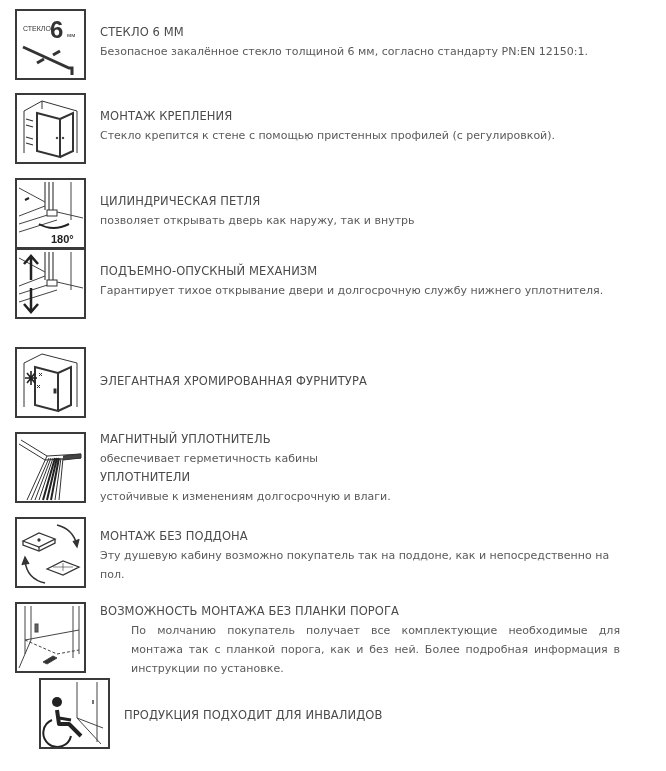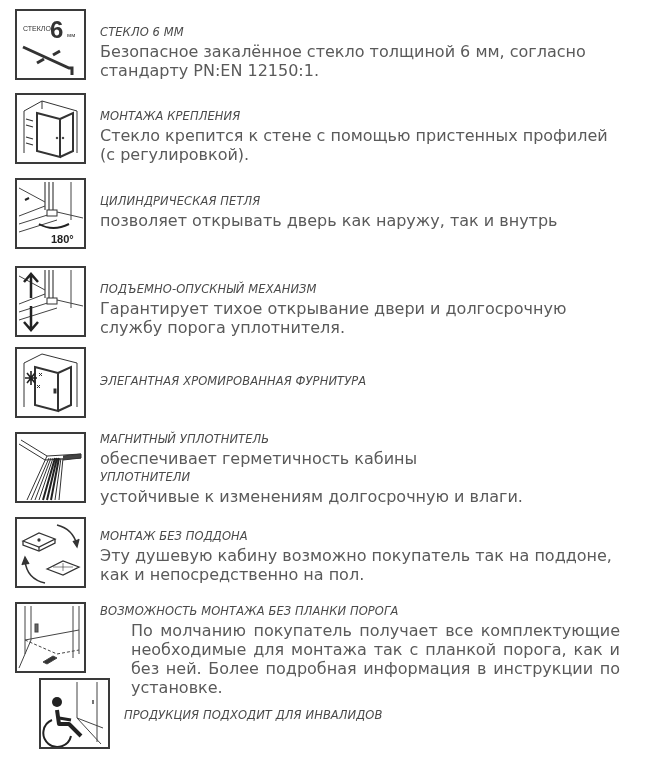--- a/index.html
+++ b/index.html
@@ -3,22 +3,22 @@
 <meta charset="utf-8">
 <style>
   html, body { margin: 0; padding: 0; background: #ffffff; }
   body { width: 666px; height: 771px; position: relative; overflow: hidden;
          font-family: "DejaVu Sans", "Liberation Sans", sans-serif; color: #555; }
   .row { position: absolute; left: 0; width: 666px; height: 72px; }
   .icon-box { position: absolute; left: 15px; top: 0; width: 67px; height: 67px;
               border: 2px solid #3a3a3a; background: #fff; box-sizing: content-box; }
   .icon-box svg { width: 67px; height: 67px; display: block; }
   .text { position: absolute; left: 100px; width: 520px; }
-  .title { font-size: 11.5px; color: #4a4a4a; letter-spacing: 0.1px; line-height: 19px; white-space: nowrap; font-style: italic; }
-  .desc { font-size: 16px; color: #5a5a5a; line-height: 19px; }
+  .title { font-size: 11.5px; color: #4a4a4a; letter-spacing: 0.1px; line-height: 19px; white-space: nowrap; }
+  .desc { font-size: 11px; color: #5a5a5a; line-height: 19px; }
   .desc.justify { text-align: justify; margin-left: 31px; }
 </style>
 </head>
 <body>
 
 <div class="row" style="top:9px;">
   <div class="icon-box">
     <svg viewBox="0 0 67 67">
       <text x="6" y="20" font-size="7" fill="#333" font-family="Liberation Sans, sans-serif">СТЕКЛО</text>
       <text x="33" y="27" font-size="24" font-weight="bold" fill="#333" font-family="Liberation Sans, sans-serif">6</text>
@@ -41,21 +41,21 @@
       <path d="M7 16 L7 58"></path>
       <path d="M25 6 L25 14"></path>
       <path d="M20 18 L43 24 L43 62 L20 56 Z" stroke-width="2"></path>
       <path d="M43 24 L56 18 L56 56 L43 62" stroke-width="2"></path>
       <path d="M9 24 L16 26 M9 30 L16 32 M9 42 L16 44 M9 48 L16 50" stroke-width="1.2"></path>
       <circle cx="40" cy="43" r="0.8" fill="#333"></circle>
         <circle cx="46" cy="43" r="0.8" fill="#333"></circle>
     </svg>
   </div>
   <div class="text" style="top:14px;">
-    <div class="title">МОНТАЖА КРЕПЛЕНИЯ</div>
+    <div class="title">МОНТАЖ КРЕПЛЕНИЯ</div>
     <div class="desc">Стекло крепится к стене с помощью пристенных профилей (с регулировкой).</div>
   </div>
 </div>
 
 <div class="row" style="top:178px;">
   <div class="icon-box">
     <svg viewBox="0 0 67 67" fill="none" stroke="#444" stroke-width="1">
       <path d="M2 8 L28 22 M2 36 L28 26 M2 44 L40 32 L66 38 M2 52 L40 40"></path>
       <path d="M28 2 L28 30 M32 2 L32 30 M36 2 L36 30" stroke-width="1.2"></path>
       <rect x="30" y="30" width="10" height="6" fill="#fff" stroke="#333"></rect>
@@ -64,34 +64,34 @@
       <path d="M22 44 Q36 52 52 44" stroke-width="2" stroke="#222"></path>
       <text x="34" y="63" font-size="11" font-weight="bold" fill="#222" stroke="none" font-family="Liberation Sans, sans-serif">180°</text>
     </svg>
   </div>
   <div class="text" style="top:14px;">
     <div class="title">ЦИЛИНДРИЧЕСКАЯ ПЕТЛЯ</div>
     <div class="desc">позволяет открывать дверь как наружу, так и внутрь</div>
   </div>
 </div>
 
-<div class="row" style="top:266px;">
+<div class="row" style="top:248px;">
   <div class="icon-box">
     <svg viewBox="0 0 67 67" fill="none" stroke="#444" stroke-width="1">
       <path d="M2 8 L28 22 M2 36 L28 26 M2 44 L40 32 L66 38 M2 52 L40 40"></path>
       <path d="M28 2 L28 30 M32 2 L32 30 M36 2 L36 30" stroke-width="1.2"></path>
       <rect x="30" y="30" width="10" height="6" fill="#fff" stroke="#333"></rect>
       <path d="M54 2 L54 40"></path>
       <path d="M14 30 L14 6 M7 14 L14 6 L21 14" stroke="#222" stroke-width="2.5"></path>
       <path d="M14 38 L14 62 M7 54 L14 62 L21 54" stroke="#222" stroke-width="2.5"></path>
     </svg>
   </div>
   <div class="text" style="top:14px;">
     <div class="title">ПОДЪЕМНО-ОПУСКНЫЙ МЕХАНИЗМ</div>
-    <div class="desc">Гарантирует тихое открывание двери и долгосрочную службу порога уплотнителя.</div>
+    <div class="desc">Гарантирует тихое открывание двери и долгосрочную службу нижнего уплотнителя.</div>
   </div>
 </div>
 
 <div class="row" style="top:347px;">
   <div class="icon-box">
     <svg viewBox="0 0 67 67" fill="none" stroke="#333" stroke-width="1">
       <path d="M7 14 L25 5 L60 14 L60 58"></path>
       <path d="M7 14 L7 58"></path>
       <path d="M18 18 L41 24 L41 62 L18 56 Z" stroke-width="2"></path>
       <path d="M41 24 L54 18 L54 56 L41 62" stroke-width="2"></path>

